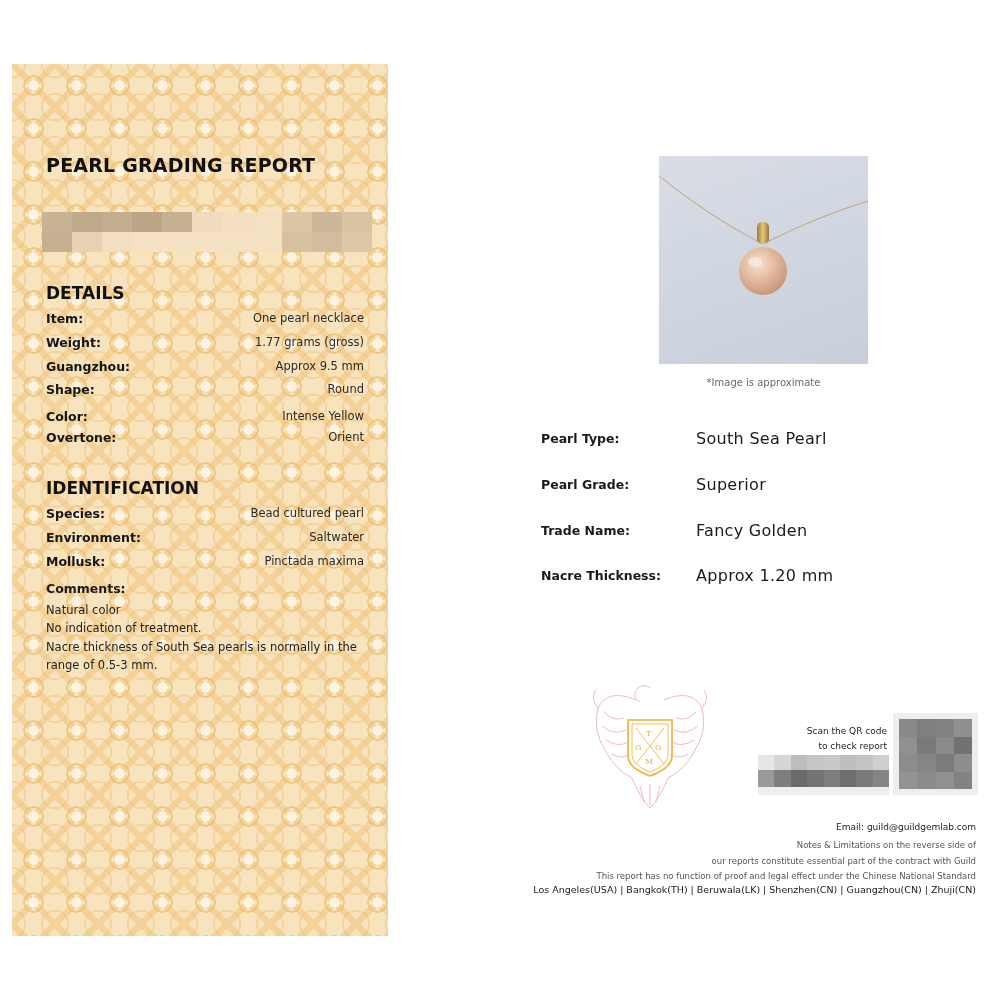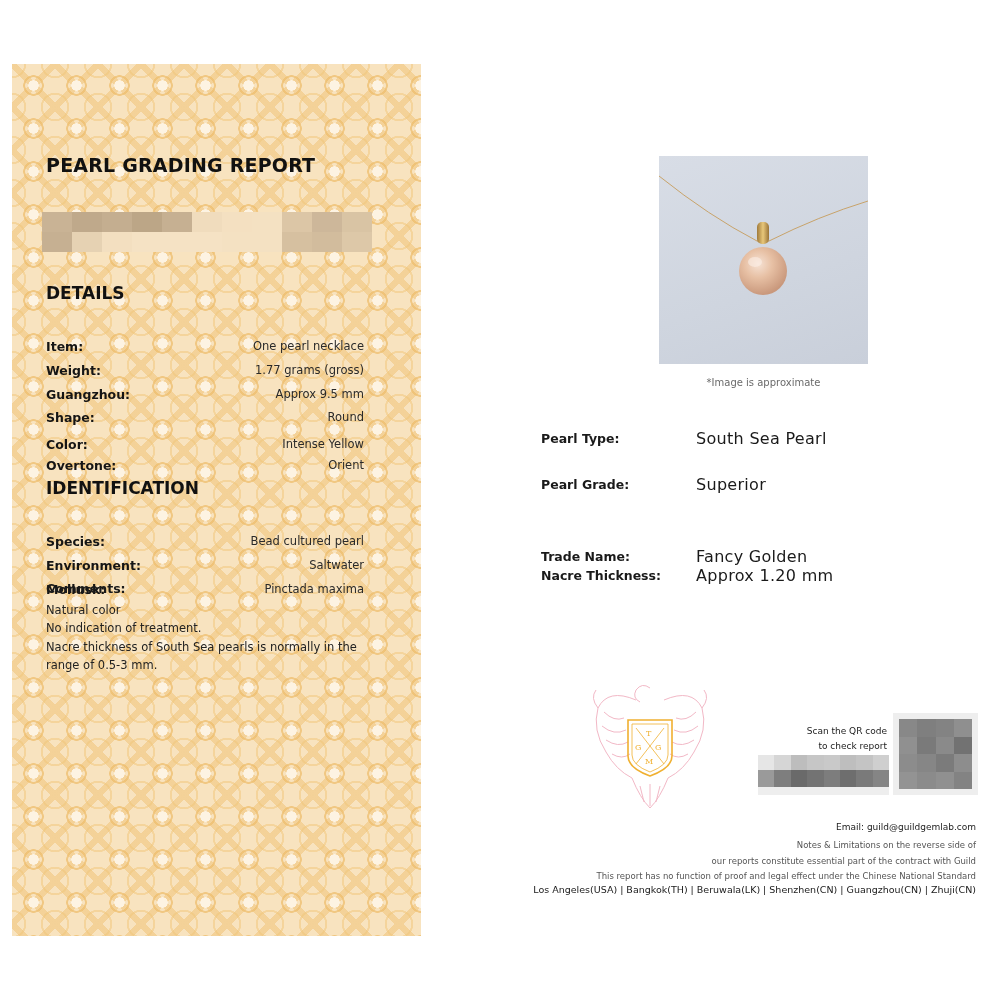--- a/index.html
+++ b/index.html
@@ -1,21 +1,21 @@
 <!DOCTYPE html>
 <html><head>
   <meta charset="utf-8">
   <style>
     * { box-sizing: border-box; margin: 0; padding: 0; }
     html, body { width: 1000px; height: 1000px; background: #ffffff; overflow: hidden; }
     body { position: relative; font-family: "DejaVu Sans", "Liberation Sans", sans-serif; color: #1a1a1a; }
 
     
     .panel {
-      position: absolute; left: 12px; top: 64px; width: 409px; height: 872px;
+      position: absolute; left: 12px; top: 64px; width: 376px; height: 872px;
       background-color: #f8e3bf;
       background-image:
         radial-gradient(circle at 50% 50%, #fdf3e2 0 5px, transparent 5.5px),
         radial-gradient(circle at 50% 50%, transparent 0 8px, rgba(238,190,110,.75) 8.5px 10px, transparent 10.5px),
         linear-gradient(45deg, transparent 45%, rgba(240,196,120,.55) 45% 55%, transparent 55%),
         linear-gradient(-45deg, transparent 45%, rgba(240,196,120,.55) 45% 55%, transparent 55%),
         radial-gradient(circle at 0 0, transparent 0 12px, rgba(243,205,140,.7) 12.5px 14px, transparent 14.5px),
         radial-gradient(circle at 100% 100%, transparent 0 12px, rgba(243,205,140,.7) 12.5px 14px, transparent 14.5px),
         radial-gradient(circle at 100% 0, transparent 0 12px, rgba(243,205,140,.7) 12.5px 14px, transparent 14.5px),
         radial-gradient(circle at 0 100%, transparent 0 12px, rgba(243,205,140,.7) 12.5px 14px, transparent 14.5px);
@@ -31,21 +31,20 @@
     }
     .redact-id span { display: block; }
 
     .section-title {
       position: absolute; left: 34px; font-weight: bold; font-size: 17px; color: #111;
     }
     .row {
       position: absolute; left: 34px; width: 318px; height: 18px;
       display: flex; justify-content: space-between; align-items: center;
       font-size: 12px;
-      margin-top: 28px;
     }
     .row .lbl { font-weight: bold; color: #151515; font-size: 12.5px; }
     .row .val { color: #2a2a2a; font-size: 11.5px; }
     .comments-label { position: absolute; left: 34px; top: 517px; font-weight: bold; font-size: 12.5px; }
     .comment-line { position: absolute; left: 34px; font-size: 11.5px; color: #222; }
 
     .logo {
       position: absolute; left: 122px; top: 766px; height: 58px; display: flex; align-items: center; gap: 10px;
     }
     .logo-text { display: flex; flex-direction: column; align-items: center; }
@@ -180,21 +179,21 @@
 <div class="photo-caption">*Image is approximate</div>
 
 <div class="spec-row" style="top:429px;">
   <span class="lbl">Pearl Type:</span>
   <span class="val">South Sea Pearl</span>
 </div>
 <div class="spec-row" style="top:475px;">
   <span class="lbl">Pearl Grade:</span>
   <span class="val">Superior</span>
 </div>
-<div class="spec-row" style="top:521px;margin-top:26px;">
+<div class="spec-row" style="top:521px;">
   <span class="lbl">Trade Name:</span>
   <span class="val">Fancy Golden</span>
 </div>
 <div class="spec-row" style="top:566px;">
   <span class="lbl">Nacre Thickness:</span>
   <span class="val">Approx 1.20 mm</span>
 </div>
 
 <svg class="eagle" viewBox="0 0 124 134">
   <g fill="none" stroke="#f2b8c6" stroke-width="1">

